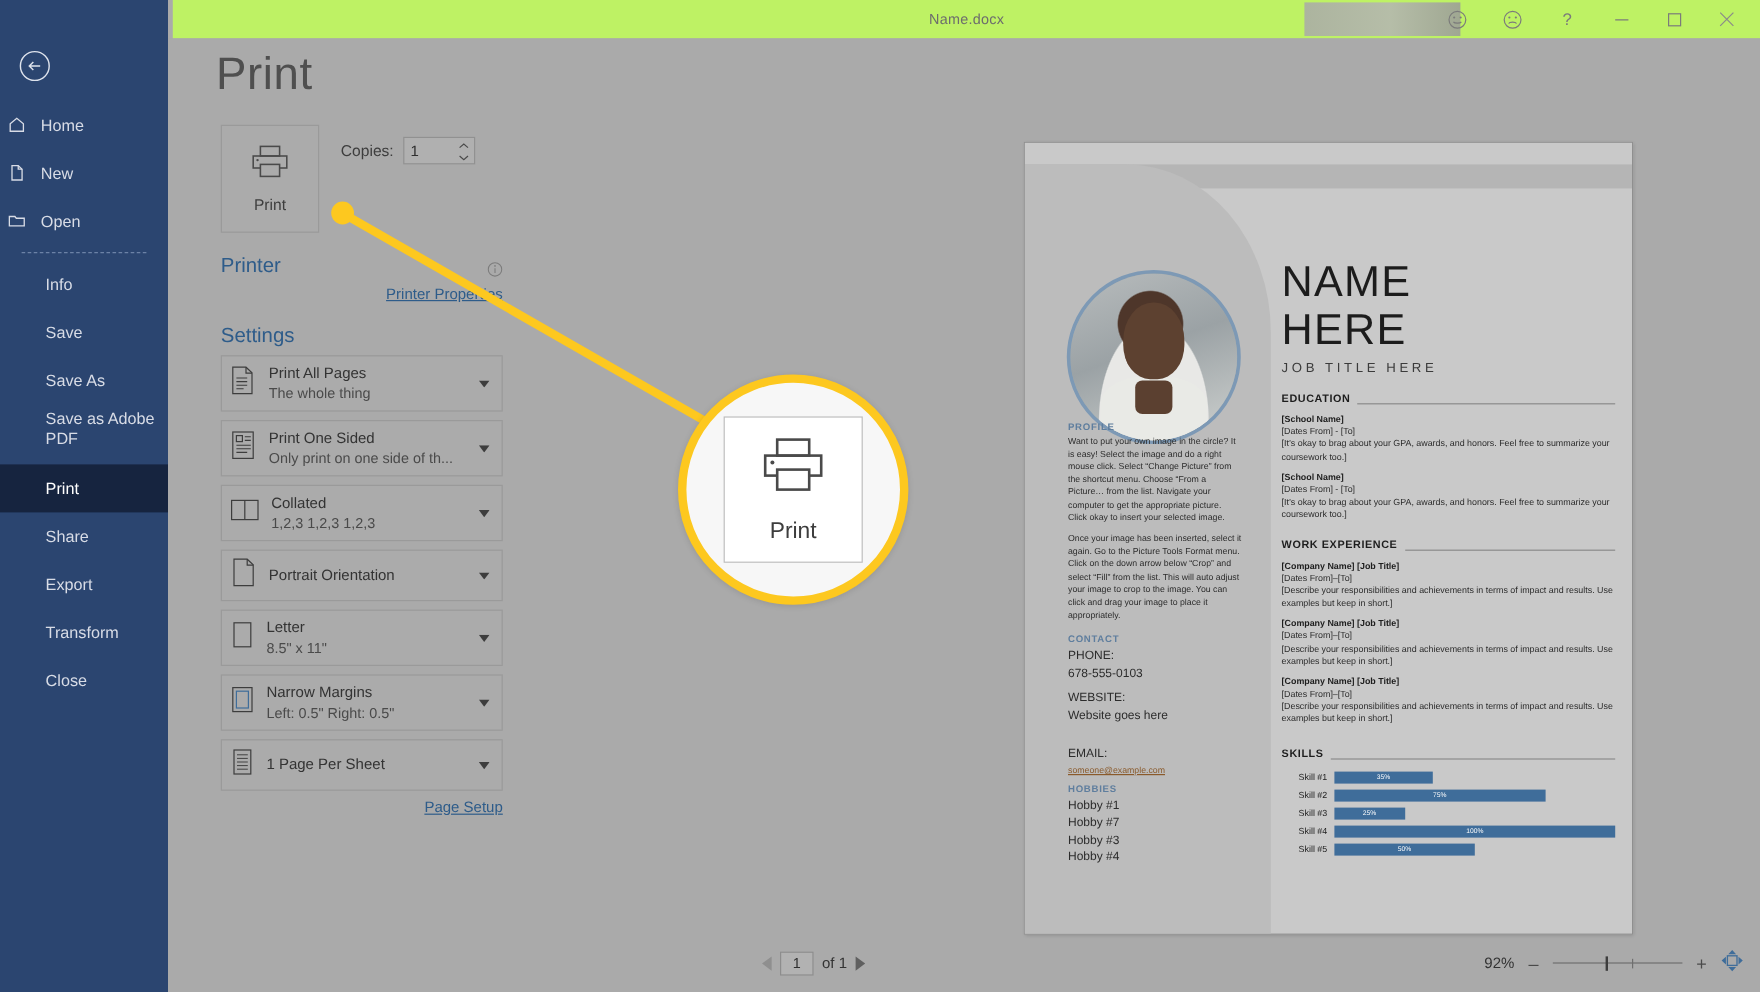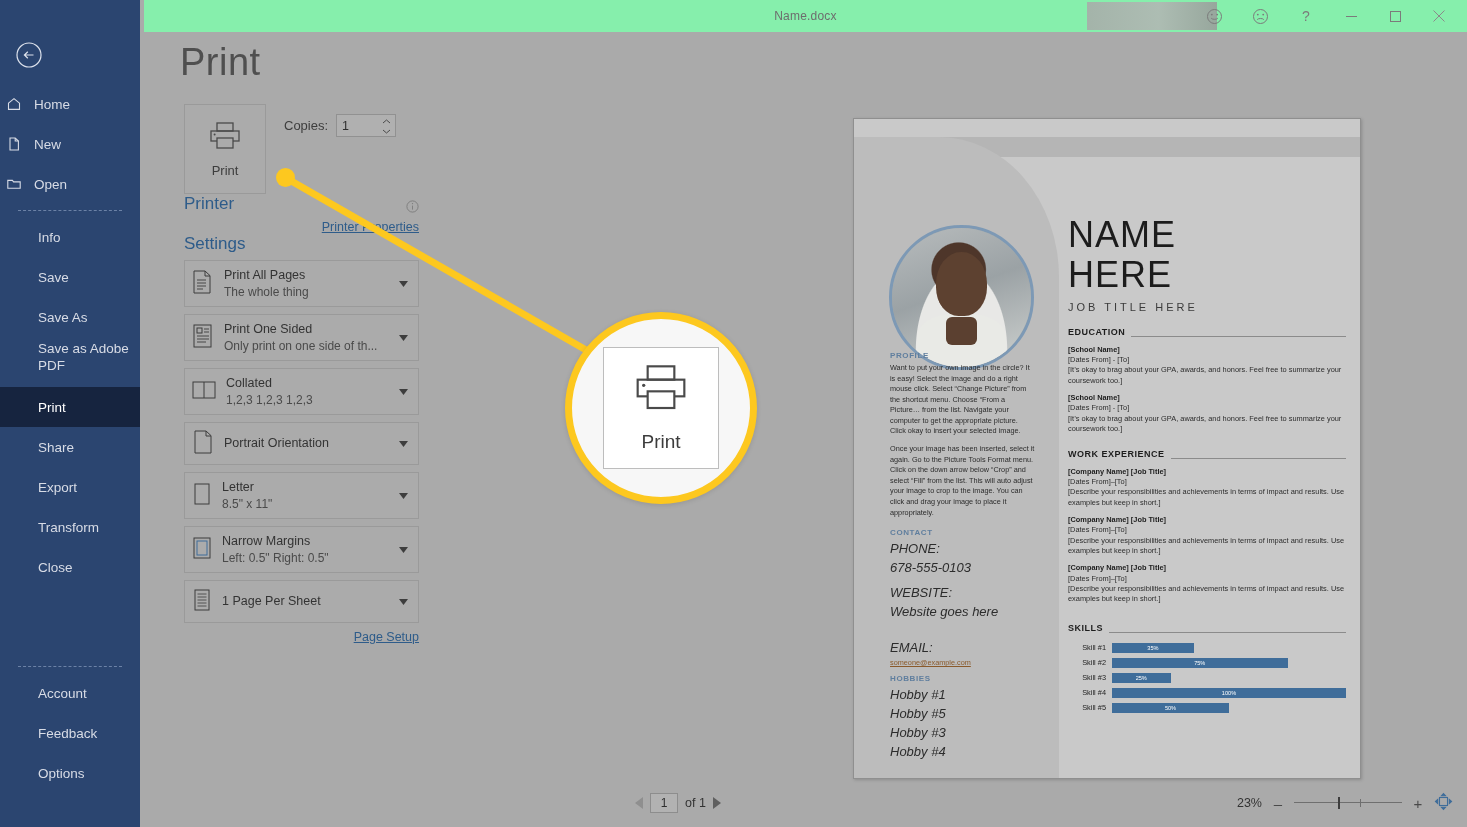--- a/index.html
+++ b/index.html
@@ -11,21 +11,21 @@
   }
   #app {
     position: relative;
     width: 1467px; height: 827px;
     background: #aaaaaa;
   }
 
   
   .titlebar {
     position: absolute; top: 0; left: 144px; right: 0; height: 32px;
-    background: #86efac;
+    background: #bef264;
     display: flex; align-items: center;
   }
   .title-text {
     position: absolute; left: 0; right: 0; text-align: center;
     font-size: 12px; color: #6d6d6d; letter-spacing: .2px;
   }
   .title-right {
     position: absolute; right: 6px; top: 0; height: 32px;
     display: flex; align-items: center;
   }
@@ -98,21 +98,21 @@
     font-family: "Liberation Sans", sans-serif; outline: none;
   }
   .spin-arrows {
     position: absolute; right: 3px; top: 1px; width: 12px; height: 21px;
     display: flex; flex-direction: column; justify-content: space-around;
     align-items: center;
   }
 
   .sec-head {
     font-size: 17px; color: #2e5c8a; font-weight: 400;
-    margin-bottom: 6px; position: relative;
+    margin-top: 18px; margin-bottom: 6px; position: relative;
   }
   .sec-head .info {
     position: absolute; right: 0; top: 6px;
   }
   .info-ico { width: 13px; height: 13px; display: block; }
 
   .printer-box {
     border: 1px solid #9a9a9a; background: #ababab;
     height: 46px; display: flex; align-items: center; padding: 0 8px; gap: 9px;
   }
@@ -193,21 +193,21 @@
   .lcol { position: absolute; left: 36px; top: 232px; width: 145px; }
   .rcol { position: absolute; left: 214px; top: 96px; width: 278px; }
 
   .res-h {
     font-size: 8px; color: #5f7e9e; font-weight: bold;
     letter-spacing: .6px; margin-bottom: 3px;
   }
   .res-p {
     font-size: 7.3px; color: #2c2c2c; line-height: 1.45; margin-bottom: 7px;
   }
-  .res-label { font-size: 13px; color: #2c2c2c; line-height: 1.45; font-style: italic; }
+  .res-label { font-size: 10px; color: #2c2c2c; line-height: 1.45; }
   .res-link { font-size: 7.3px; color: #8a5a2b; text-decoration: underline; }
 
   .name-big {
     font-size: 36px; font-weight: 300; color: #1c1c1c;
     letter-spacing: 1px; line-height: 1.12;
   }
   .job-title {
     font-size: 11px; color: #3b3b3b; letter-spacing: 3px; margin-top: 5px;
   }
   .sec-title {
@@ -382,32 +382,20 @@
         <span>Export</span>
       </div>
       <div class="nav-item indent">
         <span>Transform</span>
       </div>
       <div class="nav-item indent">
         <span>Close</span>
       </div>
     </div>
 
-    <div class="nav-bottom">
-      <div class="nav-sep"></div>
-      <div class="nav-item indent">
-        <span>Account</span>
-      </div>
-      <div class="nav-item indent">
-        <span>Feedback</span>
-      </div>
-      <div class="nav-item indent">
-        <span>Options</span>
-      </div>
-    </div>
   </div>
 
   <div class="main">
     <div class="page-title">Print</div>
 
     <div class="settings-col">
 
       <div class="print-row">
         <div class="print-button">
           <span>
@@ -590,21 +578,21 @@
           <div class="res-h" style="margin-top:10px">CONTACT</div>
           <div class="res-label">PHONE:</div>
           <div class="res-label" style="margin-bottom:6px">678-555-0103</div>
           <div class="res-label">WEBSITE:</div>
           <div class="res-label" style="margin-bottom:18px">Website goes here</div>
           <div class="res-label">EMAIL:</div>
           <div class="res-link" style="margin-bottom:7px">someone@example.com</div>
 
           <div class="res-h">HOBBIES</div>
           <div class="res-label">Hobby #1</div>
-          <div class="res-label">Hobby #5</div>
+          <div class="res-label">Hobby #7</div>
           <div class="res-label">Hobby #3</div>
           <div class="res-label">Hobby #4</div>
         </div>
 
         <div class="rcol">
           <div class="name-big">NAME</div>
           <div class="name-big">HERE</div>
           <div class="job-title">JOB TITLE HERE</div>
 
           <div class="sec-title">
@@ -695,21 +683,21 @@
 
     <div class="statusbar">
       <div class="pager">
         <span class="tri left"></span>
         <input value="1" style="">
         <span class="oftxt">of 1</span>
         <span class="tri right"></span>
       </div>
 
       <div class="zoomwrap">
-        <span class="zoom-pct">23%</span>
+        <span class="zoom-pct">92%</span>
         <span class="zoom-minus">–</span>
         <span class="zoom-slider">
           <span class="rail"></span>
           <span class="tick" style="left:66px"></span>
           <span class="thumb"></span>
         </span>
         <span class="zoom-plus">+</span>
         <span>
           <svg width="19" height="19" viewBox="0 0 19 19" fill="none" stroke="#3f6d9a" stroke-width="1.1">
             <rect x="5.5" y="5.5" width="8" height="8"></rect>

